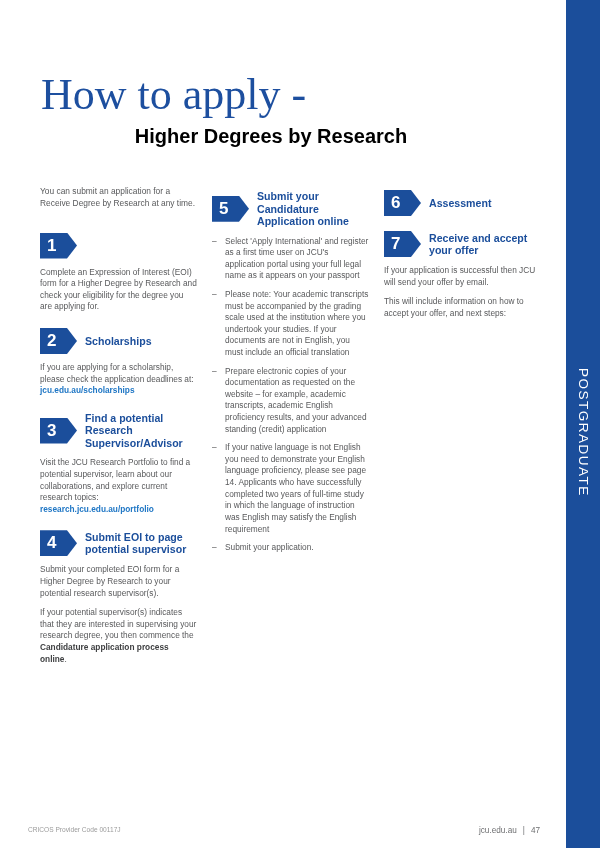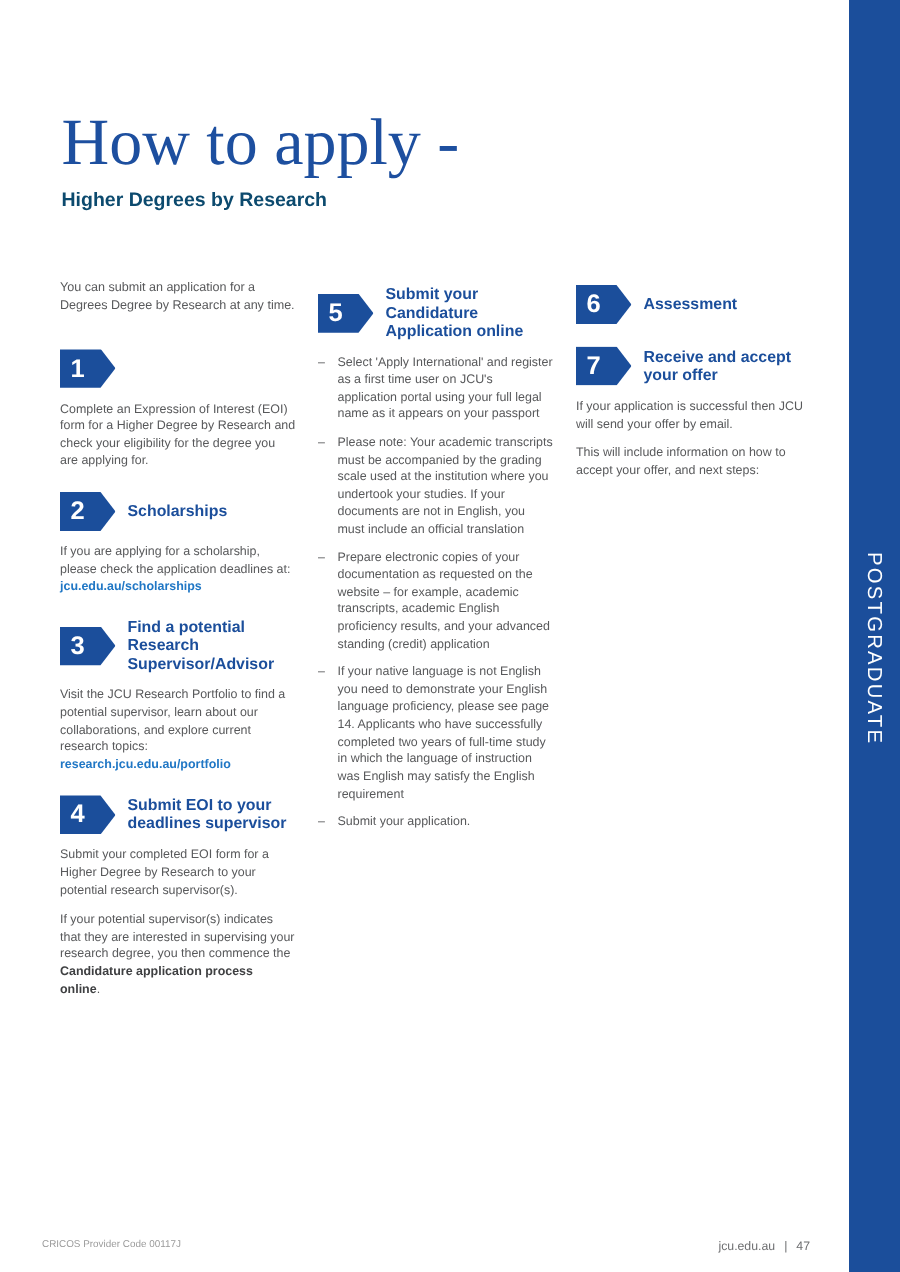--- a/index.html
+++ b/index.html
@@ -20,21 +20,21 @@
     color:#ffffff; font-size:13.5px; letter-spacing:1.5px; font-weight:400;
     white-space:nowrap;
   }
   
   .title-block { position:absolute; left:41px; top:72px; width:460px; }
   .page-title {
     font-family:"Liberation Serif", serif; font-weight:400;
     font-size:44px; color:#1d4f9f; line-height:1.05;
   }
   .page-subtitle {
-    margin-top:7px; font-size:13px; font-weight:bold; color:#0c4a6e;
+    margin-top:7px; font-size:20px; font-weight:bold; color:#000000;text-align:center;
   }
   
   .columns {
     position:absolute; left:40px; top:186px; width:501px;
     display:flex; gap:15px;
   }
   .col { width:157px; }
   .intro {
     font-size:8.4px; line-height:1.4; color:#58595b; margin-bottom:23px;
   }
@@ -83,42 +83,42 @@
   </div>
 
   <div class="title-block">
     <div class="page-title">How to apply -</div>
     <div class="page-subtitle">Higher Degrees by Research</div>
   </div>
 
   <div class="columns">
 
     <div class="col">
-      <p class="intro">You can submit an application for a Degrees Degree by Research at any time.</p>
+      <p class="intro">You can submit an application for a Receive Degree by Research at any time.</p>
 
       <div class="step-header">
         <div class="badge">1</div>
       </div>
       <p class="body-text">Complete an Expression of Interest (EOI) form for a Higher Degree by Research and check your eligibility for the degree you are applying for.</p>
 
       <div class="step-header">
         <div class="badge">2</div>
         <div class="step-title">Scholarships</div>
       </div>
       <p class="body-text"><span>If you are applying for a scholarship, please check the application deadlines at:</span> <a class="link" href="#">jcu.edu.au/scholarships</a></p>
 
       <div class="step-header">
         <div class="badge">3</div>
         <div class="step-title">Find a potential Research Supervisor/Advisor</div>
       </div>
       <p class="body-text"><span>Visit the JCU Research Portfolio to find a potential supervisor, learn about our collaborations, and explore current research topics:</span> <a class="link" href="#">research.jcu.edu.au/portfolio</a></p>
 
       <div class="step-header">
         <div class="badge">4</div>
-        <div class="step-title">Submit EOI to your deadlines supervisor</div>
+        <div class="step-title">Submit EOI to page potential supervisor</div>
       </div>
       <p class="body-text">Submit your completed EOI form for a Higher Degree by Research to your potential research supervisor(s).</p>
       <p class="body-text"><span>If your potential supervisor(s) indicates that they are interested in supervising your research degree, you then commence the </span><span class="bold">Candidature application process online</span><span>.</span></p>
     </div>
 
     <div class="col">
       <div class="step-header">
         <div class="badge">5</div>
         <div class="step-title">Submit your Candidature Application online</div>
       </div>

